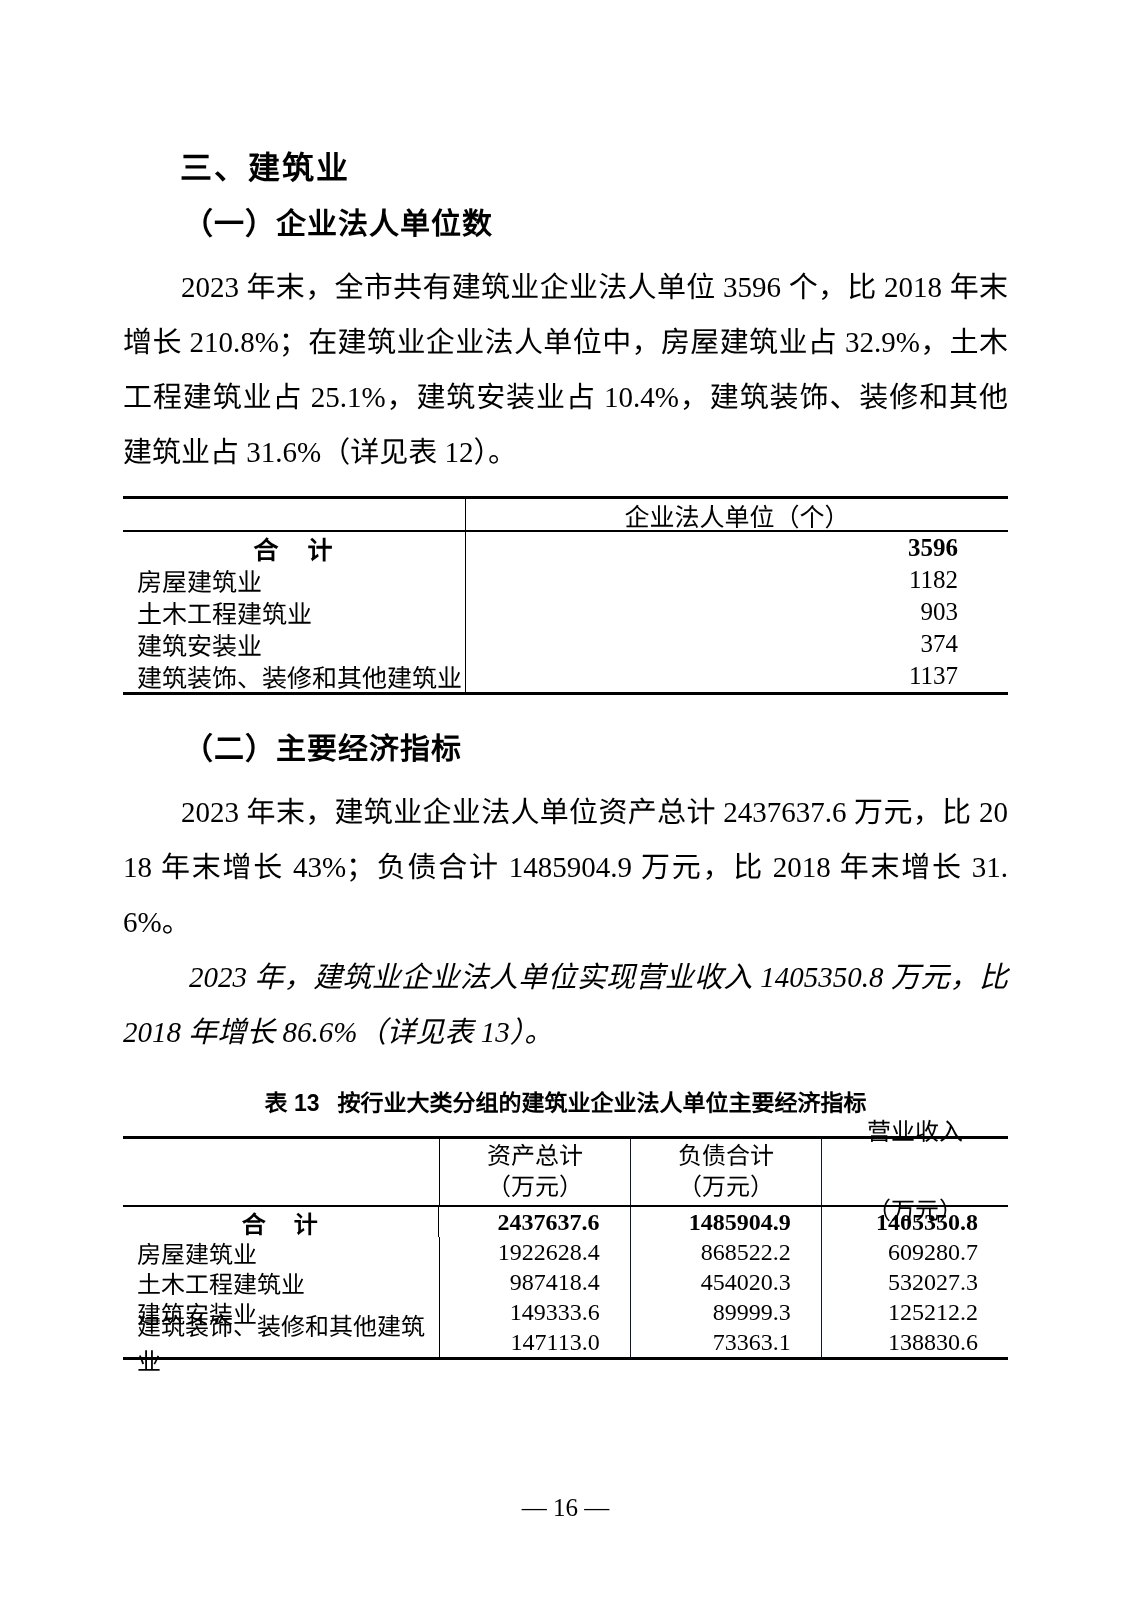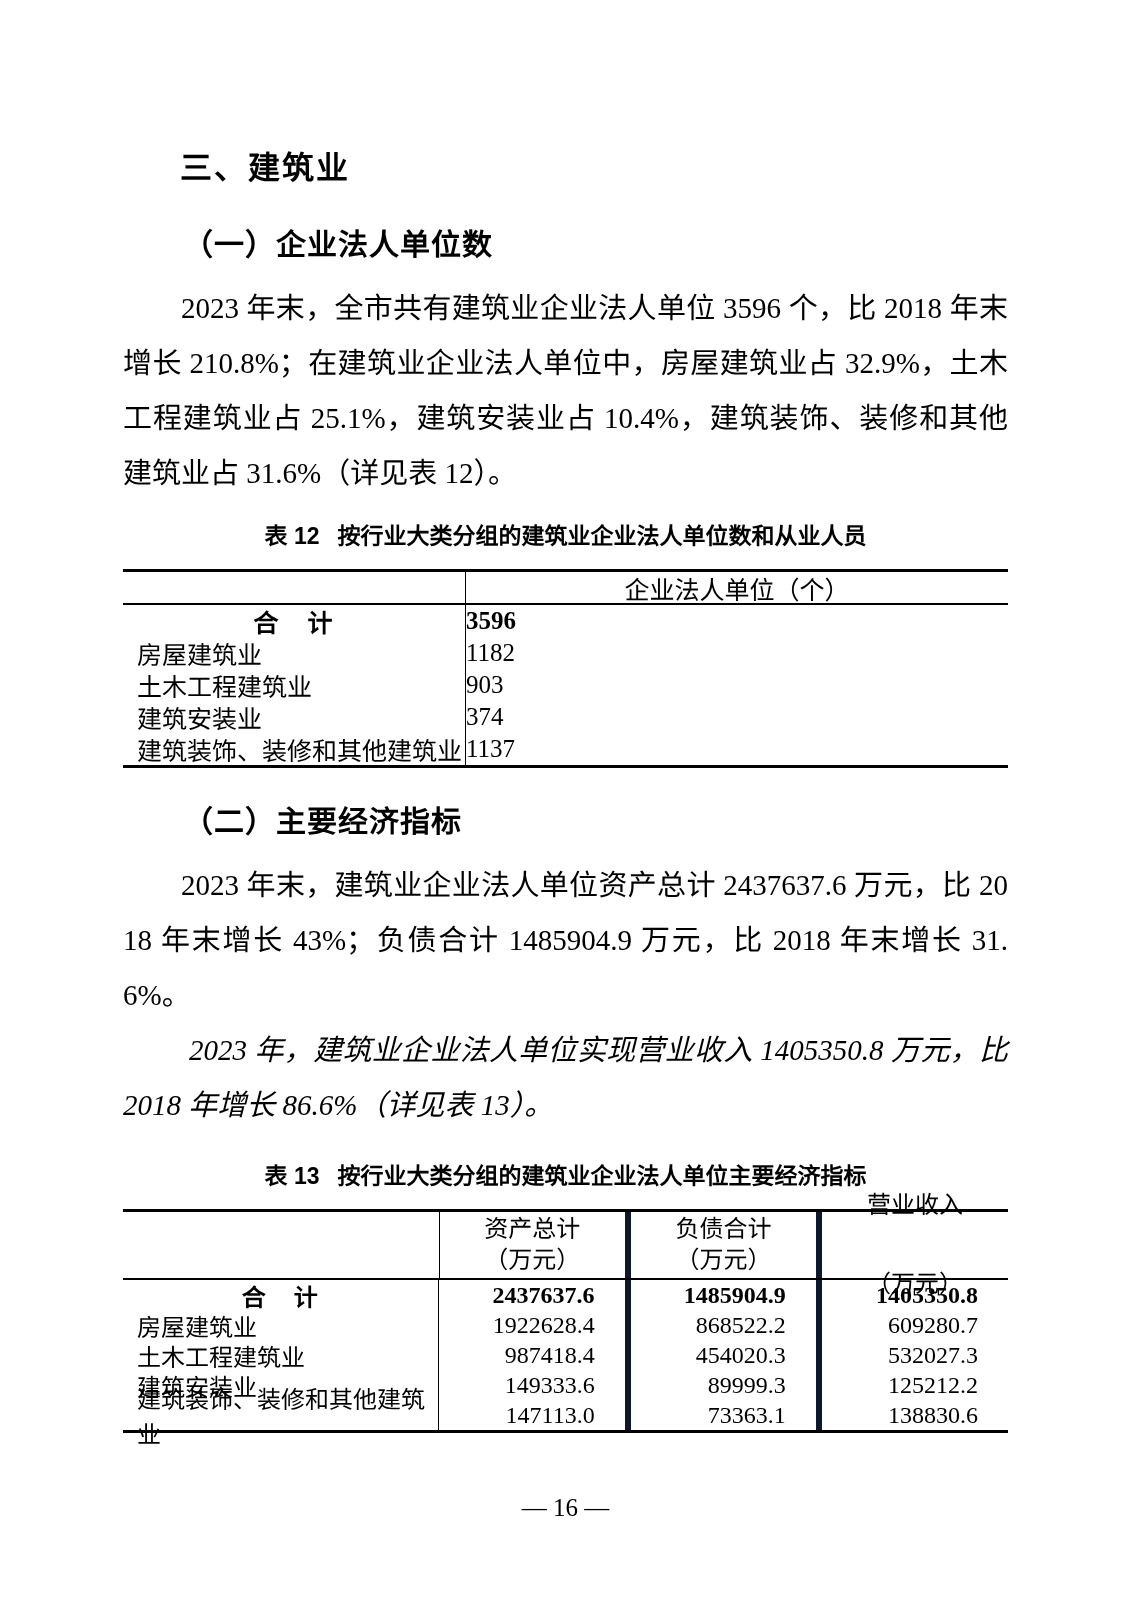--- a/index.html
+++ b/index.html
@@ -22,21 +22,21 @@
   }
   .h-section {
     margin-top: 148px;
     margin-left: 57px;
     font-size: 32px;
     font-weight: bold;
     letter-spacing: 2px;
     line-height: 40px;
   }
   .h-sub {
-    margin-top: 37px;
+    margin-top: 16px;
     margin-left: 60px;
     font-size: 30px;
     font-weight: bold;
     letter-spacing: 1px;
     line-height: 40px;
   }
   .h-sub2 { margin-top: 34px; }
   .para {
     margin-top: 16px;
     font-size: 29px;
@@ -69,21 +69,21 @@
   .t12-row.head { height: 33px; border-bottom: 2px solid #000; }
   .t12-c1 {
     width: 343px;
     height: 100%;
     border-right: 1px solid #000;
     display: flex;
     align-items: center;
     padding-left: 14px;
   }
   .t12-c1.center { justify-content: center; padding-left: 0; letter-spacing: 2px; }
-  .t12-c2 { flex: 1; text-align: left; padding-right: 50px; }
+  .t12-c2 { flex: 1; text-align: right; padding-right: 50px; }
   .t12-row.head .t12-c2 { text-align: center; padding-right: 0; }
   .t12-row.total { font-weight: bold; }
 
   
   .t13 {
     margin-top: 16px;
     border-top: 3px solid #000;
     border-bottom: 3px solid #000;
     font-size: 24px;
   }
@@ -94,21 +94,21 @@
     height: 100%;
     border-right: 1px solid #000;
     display: flex;
     align-items: center;
     padding-left: 14px;
   }
   .t13-c1.center { justify-content: center; padding-left: 0; letter-spacing: 2px; }
   .t13-col {
     width: 193px;
     height: 100%;
-    border-right: 6px solid #0f172a;
+    border-right: 1px solid #0f172a;
     display: flex;
     align-items: center;
     justify-content: flex-end;
     padding-right: 30px;
   }
   .t13-col.last { width: 188px; border-right: none; gap: 48px; }
   .t13-row.head .t13-col {
     flex-direction: column;
     justify-content: center;
     padding-right: 0;
@@ -130,23 +130,20 @@
 
 <div class="page">
   <div class="content">
 
     <div class="h-section">三、建筑业</div>
 
     <div class="h-sub">（一）企业法人单位数</div>
 
     <div class="para">2023 年末，全市共有建筑业企业法人单位 3596 个，比 2018 年末增长 210.8%；在建筑业企业法人单位中，房屋建筑业占 32.9%，土木工程建筑业占 25.1%，建筑安装业占 10.4%，建筑装饰、装修和其他建筑业占 31.6%（详见表 12）。</div>
 
-    <div class="tbl-caption">
-      <span class="cap-label">表 12</span><span>按行业大类分组的建筑业企业法人单位数和从业人员</span>
-    </div>
 
     <div class="t12">
       <div class="t12-row head">
         <div class="t12-c1"></div>
         <div class="t12-c2">企业法人单位（个）</div>
       </div>
       <div class="t12-row total">
         <div class="t12-c1 center">合　计</div>
         <div class="t12-c2">3596</div>
       </div>

